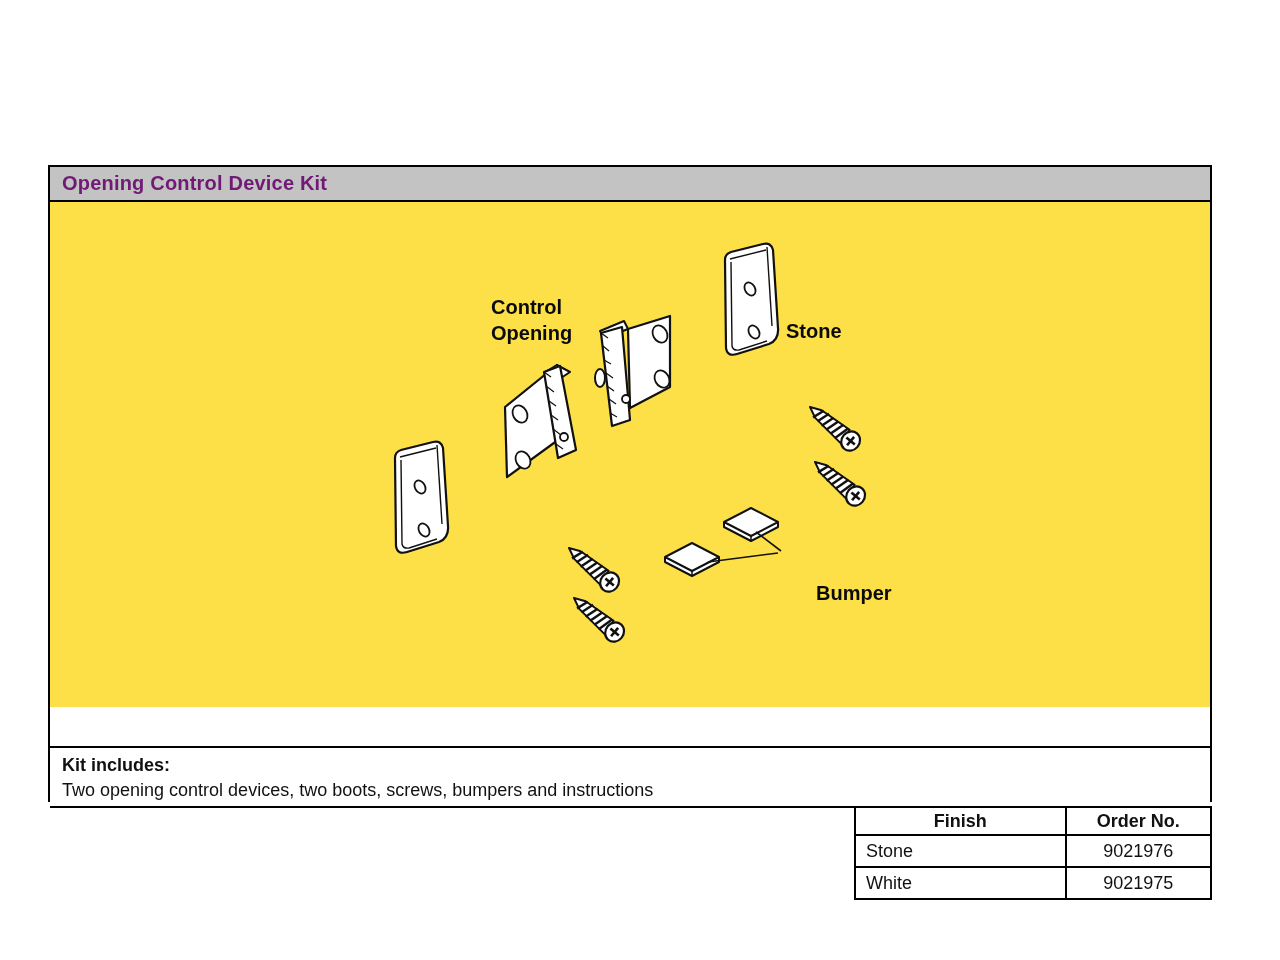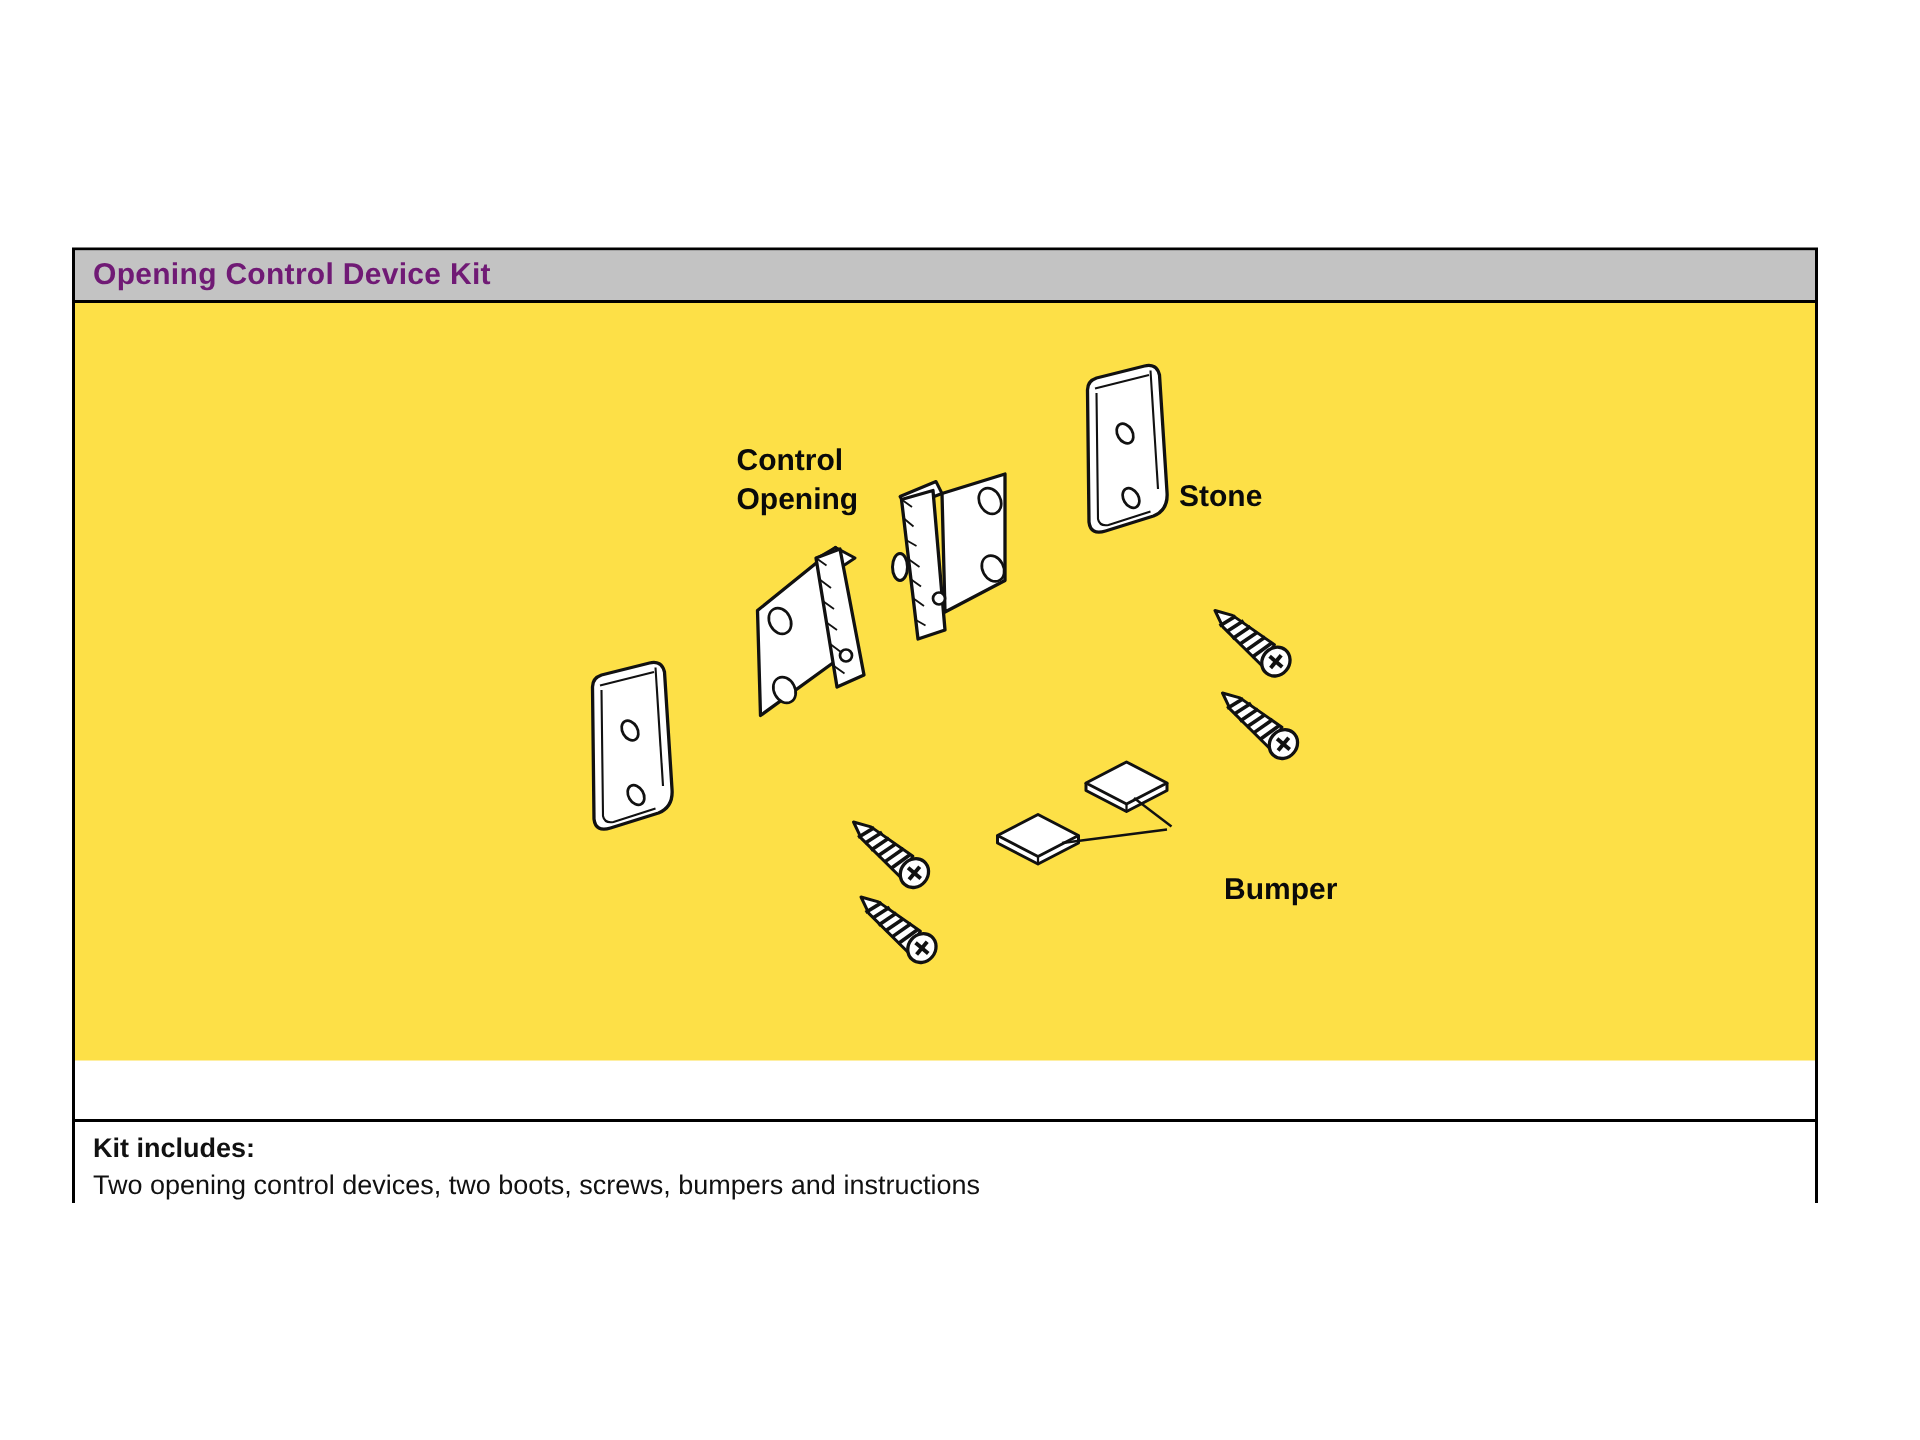--- a/index.html
+++ b/index.html
@@ -173,15 +173,39 @@
       </div>
       <div class="diag-label lbl-boot">Stone</div>
       <div class="diag-label lbl-bumper">Bumper</div>
     </div>
 
     <div class="kit-row">
       <div class="kit-heading">Kit includes:</div>
       <div class="kit-desc">Two opening control devices, two boots, screws, bumpers and instructions</div>
     </div>
 
+    <div class="bottom-row">
+      <table class="order-table">
+        <colgroup>
+          <col class="col-finish">
+          <col class="col-order">
+        </colgroup>
+        <thead>
+          <tr>
+            <th>Finish</th>
+            <th>Order No.</th>
+          </tr>
+        </thead>
+        <tbody>
+          <tr>
+            <td class="cell-finish">Stone</td>
+            <td class="cell-order">9021976</td>
+          </tr>
+          <tr>
+            <td class="cell-finish">White</td>
+            <td class="cell-order">9021975</td>
+          </tr>
+        </tbody>
+      </table>
+    </div>
 
   </div>
 </div>
 
 </body></html>

